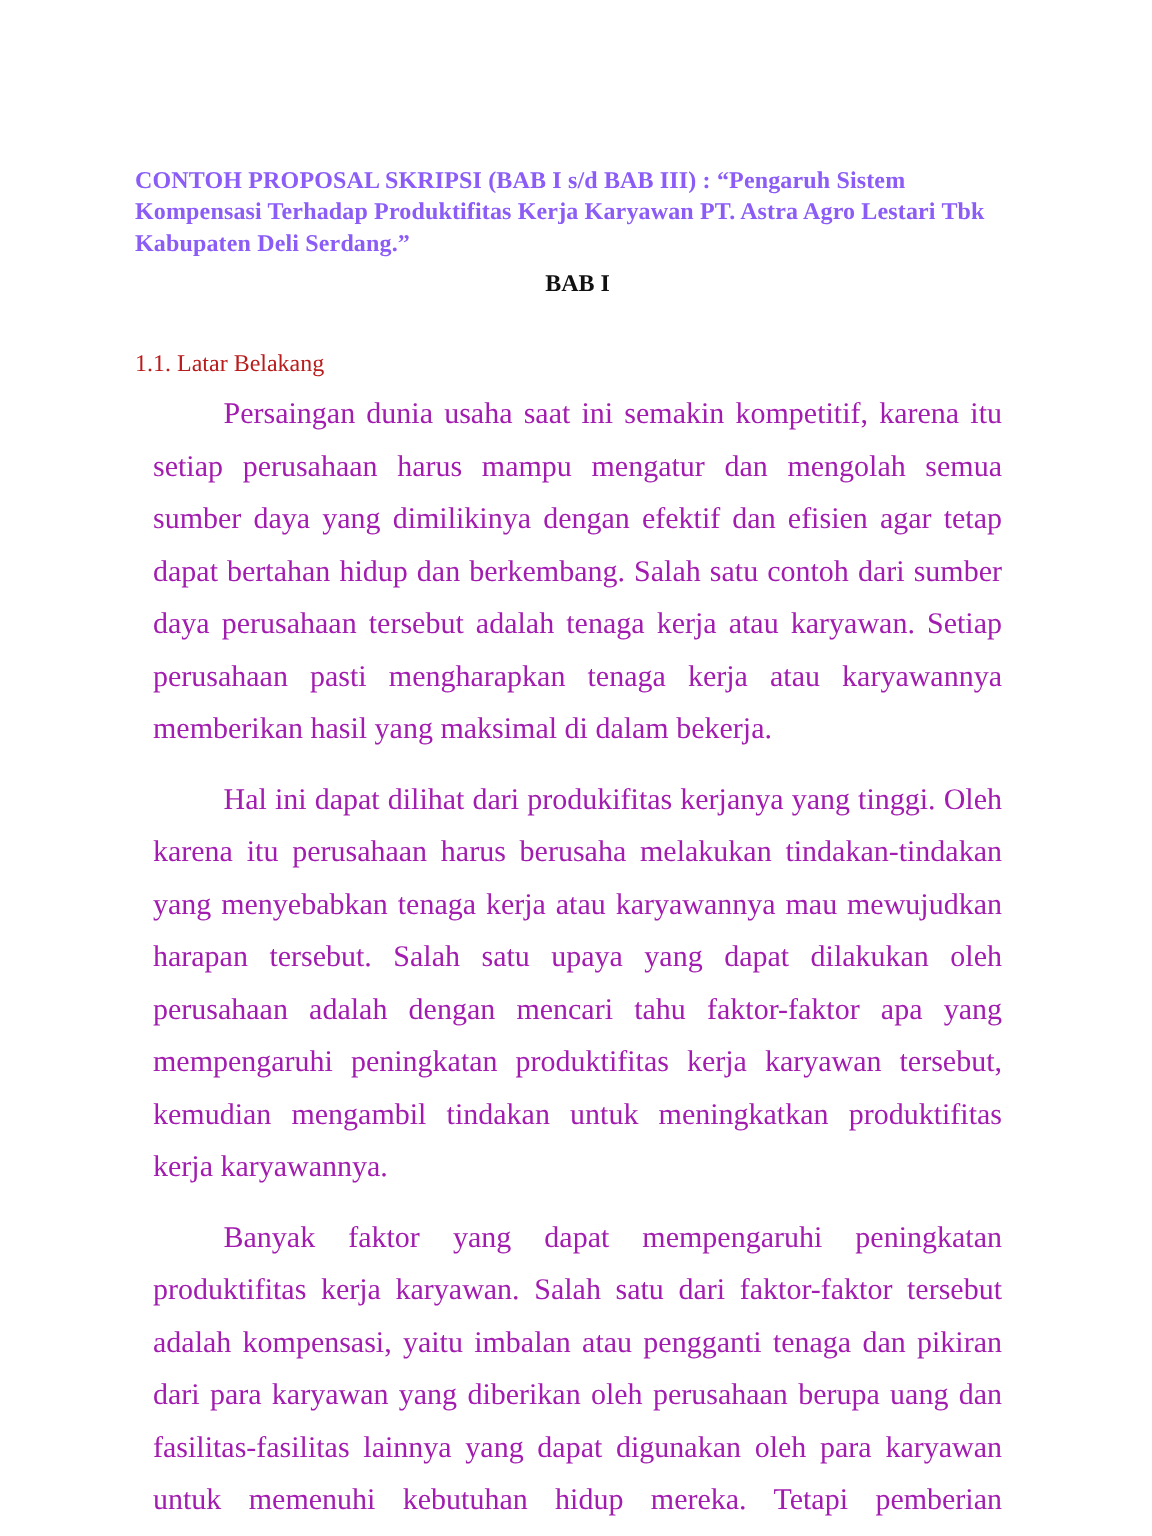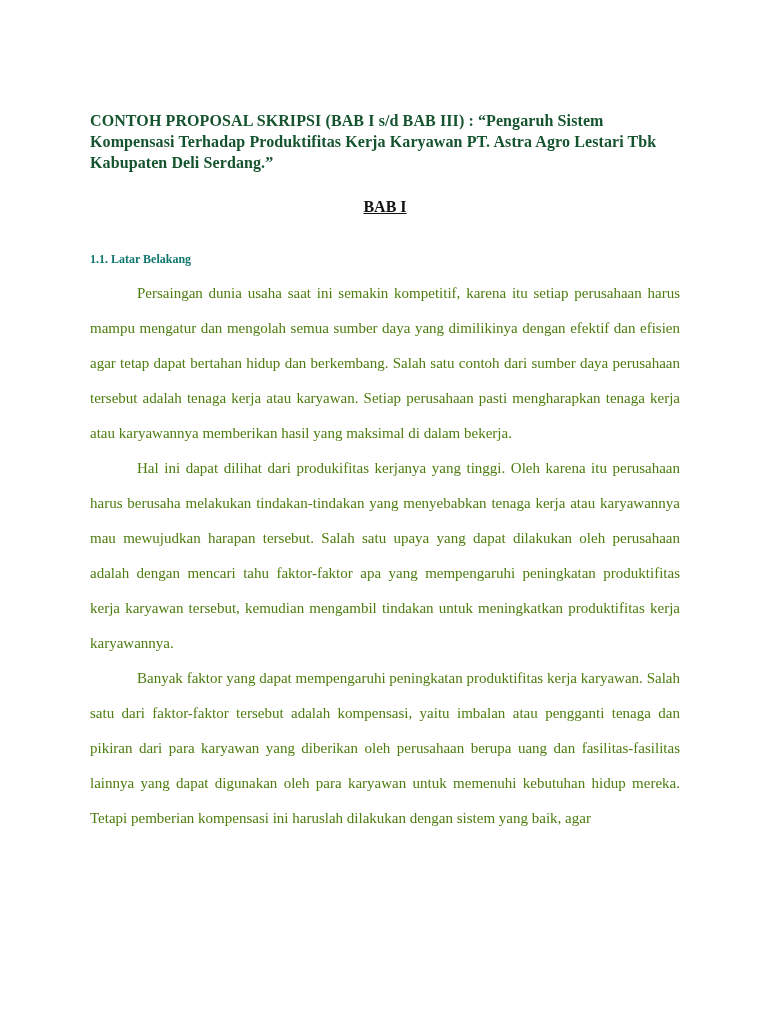--- a/index.html
+++ b/index.html
@@ -19,47 +19,47 @@
     background: #ffffff;
     padding: 110px 88px 0 90px;
     font-family: "Liberation Serif", "DejaVu Serif", serif;
     color: #1c1c1c;
   }
   .doc-title {
     font-size: 16px;
     font-weight: bold;
     line-height: 21px;
     margin: 0;
-    color: #14532d;
+    color: #8b5cf6;
     letter-spacing: 0.1px;
   }
   .chapter {
     text-align: center;
     font-size: 16px;
     font-weight: bold;
     line-height: 21px;
     margin: 0;
     color: #111111;
   }
-  .chapter.first { margin-top: 23px; text-decoration: underline; }
+  .chapter.first { margin-top: 6px; }
   .chapter.second { margin-top: 16px; }
   .section-heading {
-    font-size: 12px;
-    font-weight: bold;
+    font-size: 16px;
+    font-weight: normal;
     line-height: 21px;
     margin: 32px 0 0 0;
-    color: #0f766e;
+    color: #b91c1c;
   }
   p.body-para {
-    font-size: 15px;
+    font-size: 20px;
     line-height: 35px;
     text-align: justify;
     text-indent: 47px;
-    margin: 0;
-    color: #4d7c0f;
+    margin: 12px;
+    color: #a21caf;
   }
   p.body-para.first { margin-top: 6px; }
 </style>
 </head>
 <body>
 
 <div class="page">
 
   <h1 class="doc-title">CONTOH PROPOSAL SKRIPSI (BAB I s/d BAB III) : “Pengaruh Sistem Kompensasi Terhadap Produktifitas Kerja Karyawan PT. Astra Agro Lestari Tbk Kabupaten Deli Serdang.”</h1>
 

